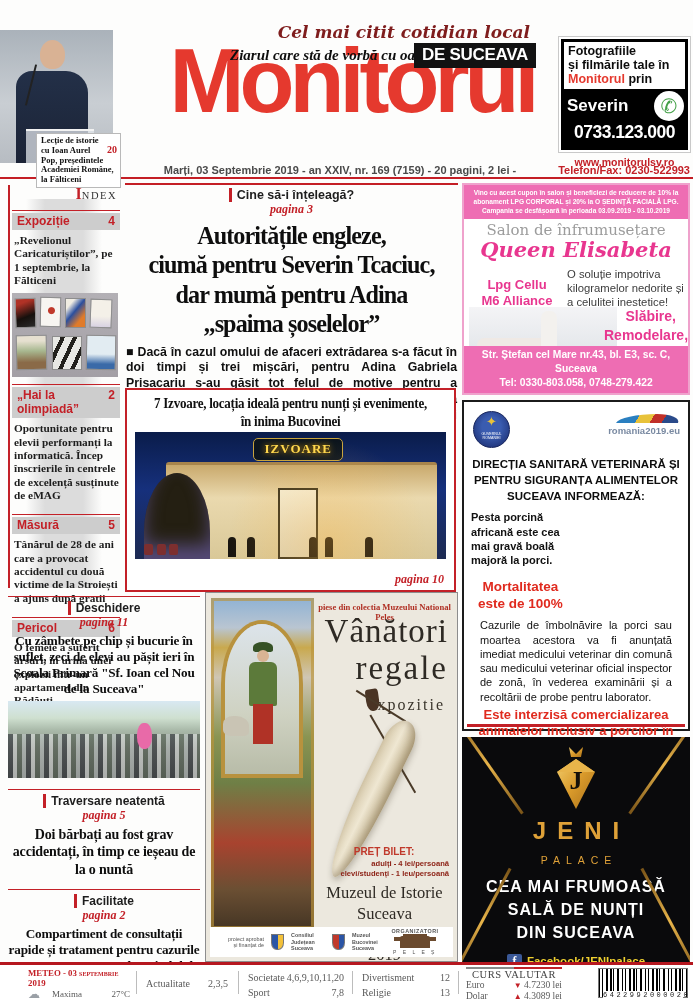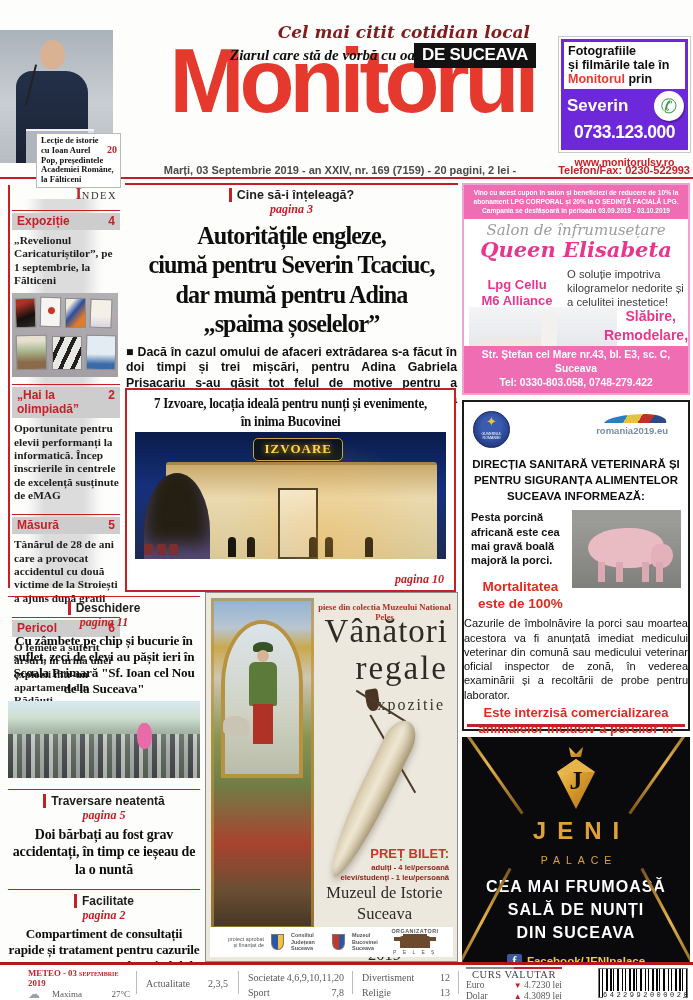--- a/index.html
+++ b/index.html
@@ -23,21 +23,21 @@
     padding:2px 3px 2px 4px; color:#111; z-index:5; }
   .mh-caption .pg { color:#c32027; font-size:10px; float:right; margin-top:8px; }
   .tag-blue { left:250px; top:22px; width:280px; text-align:right; color:#7f1d1d;
     font-family:"DejaVu Serif",serif; font-style:italic; font-weight:bold; font-size:17px; z-index:4; }
   .tag-black { left:230px; top:47px; font-family:"Liberation Serif",serif; font-style:italic;
     font-weight:bold; font-size:15px; color:#0d0d0d; z-index:4; }
   .region-box { left:414px; top:43px; background:#121212; color:#fff; font-weight:bold;
     font-size:17px; letter-spacing:-0.3px; padding:2px 8px 3px; z-index:4; }
   .brand { left:143px; top:36px; width:418px; text-align:center; color:#e5392e; font-weight:bold;
     font-size:90px; letter-spacing:-5px; line-height:1; z-index:2; }
-  .wa-box { left:559px; top:37px; width:131px; height:115px; background:#6d28d9;
+  .wa-box { left:559px; top:37px; width:131px; height:115px; background:#000000;
     border:2px solid #fff; box-shadow:0 0 0 1px #c9c9c9; z-index:4; }
   .wa-top { margin:3px 3px 0; background:#fff; padding:2px 4px 3px; font-weight:bold;
     font-size:12.5px; line-height:1.12; color:#0d0d0d; }
   .wa-top .rd { color:#e5392e; }
   .wa-row { display:flex; align-items:center; justify-content:space-between; padding:2px 4px 0 6px; }
   .wa-app { color:#fff; font-weight:bold; font-size:17px; }
   .wa-icon { width:30px; height:30px; border-radius:50%; background:#fff; color:#43a047;
     font-size:20px; line-height:30px; text-align:center; box-shadow:1px 2px 0 rgba(0,0,0,.25); }
   .wa-phone { color:#fff; font-weight:bold; font-size:17.5px; text-align:center; letter-spacing:-0.5px; margin-top:1px; }
   .website { left:559px; top:156px; width:131px; text-align:center; color:#c32027; font-weight:bold; font-size:10.5px; }
@@ -106,21 +106,21 @@
     letter-spacing:1px; text-shadow:0 0 6px #ffae00; }
   .izv-fig { position:absolute; bottom:2px; width:8px; height:20px; background:#17140f; border-radius:4px 4px 0 0; }
   .izv-chair { position:absolute; bottom:4px; width:9px; height:11px; background:#7c2f2f; border-radius:2px; }
   .izv-glow { position:absolute; inset:0; background:radial-gradient(circle at 62% 85%, rgba(255,180,60,.3), transparent 45%); }
   .izv-page { position:absolute; right:10px; bottom:3px; }
 
   
   .queen { left:462px; top:183px; width:228px; height:212px; border:2px solid #efa2cc; background:#fff; }
   .q-coupon { background:#ee6db3; color:#fff; font-weight:bold; font-size:6.6px; text-align:center;
     line-height:1.4; padding:3px 6px; }
-  .q-salon { text-align:center; margin-top:2px; font-family:"DejaVu Serif",serif; font-style:italic;
+  .q-salon { text-align:center; margin-top:2px; font-family:"DejaVu Serif",serif; 
     font-size:15px; color:#9c9c9c; }
   .q-name { text-align:center; font-family:"DejaVu Serif",serif; font-style:italic; font-weight:bold;
     font-size:21px; color:#e8368f; line-height:1.05; }
   .q-device { position:absolute; left:6px; top:92px; width:94px; text-align:center; color:#e8368f;
     font-weight:bold; font-size:13px; line-height:1.25; border-bottom:1.5px solid #e8368f; padding-bottom:5px; }
   .q-solution { position:absolute; left:103px; top:82px; width:120px; font-size:11.3px; color:#3c3c3c; line-height:1.25; }
   .q-photo { position:absolute; left:5px; top:122px; width:148px; height:64px;
     background:linear-gradient(180deg,#f4f4f6,#e3e6ea 70%,#d6dade); }
   .q-fig-lying { position:absolute; left:8px; bottom:18px; width:78px; height:15px; background:#efe9e5; border-radius:8px; }
   .q-fig-stand { position:absolute; left:72px; top:4px; width:16px; height:42px; background:#f3f1ee; border-radius:7px 7px 3px 3px; }
@@ -131,34 +131,34 @@
     text-align:center; font-weight:bold; font-size:10.3px; line-height:1.35; padding:2px 1px 3px; }
 
   
   .dsv { left:462px; top:400px; width:228px; height:331px; border:2px solid #1b1b1b; background:#fff; }
   .dsv::after { content:""; position:absolute; left:3px; right:3px; bottom:2px; height:3px; background:#c32027; }
   .gov-logo { position:absolute; left:9px; top:9px; width:37px; height:37px; border-radius:50%;
     background:radial-gradient(circle at 50% 42%, #3a5cb0 35%, #21367c 80%); border:1.5px solid #16245c;
     color:#fff; text-align:center; overflow:hidden; }
   .gov-logo .emblem { display:block; color:#e8c23a; font-size:13px; line-height:20px; }
   .gov-logo .gov-txt { display:block; font-size:4px; line-height:1.1; transform:scale(.9); }
-  .ro2019 { position:absolute; right:20px; top:12px; width:92px; text-align:right; }
+  .ro2019 { position:absolute; right:8px; top:12px; width:92px; text-align:right; }
   .swoosh { width:62px; height:9px; margin-left:auto; transform:skewX(-24deg); border-radius:60% 40% 10% 10%/100% 100% 0 0;
     background:linear-gradient(100deg,#2a7fc0 0 32%,#e8c23a 32% 55%,#c03028 55% 74%,#2a4a8a 74%); }
   .ro2019 .txt { font-weight:bold; font-size:9.5px; color:#7a8aa2; margin-top:2px; }
   .dsv-title { margin:54px 8px 0; text-align:center; font-weight:bold; font-size:11.5px; line-height:1.4; color:#0d0d0d; }
-  .dsv-row { display:flex; gap:2px; padding:6px 7px 0; }
+  .dsv-row { display:flex; gap:2px; padding:6px 7px 0;flex-direction:column; }
   .dsv-left { width:47%; }
   .dsv-p1 { font-weight:bold; font-size:11px; line-height:1.3; }
   .dsv-h1 { margin-top:12px; color:#e02a1e; font-weight:bold; font-size:13.5px; text-align:center; line-height:1.25; }
   .pig-img { position:relative; flex:1; height:78px; background:linear-gradient(180deg,#9b9b97 15%,#7f7f7b); overflow:hidden; }
   .pig-body { position:absolute; left:16px; top:18px; width:76px; height:40px; background:#e9bcc4; border-radius:50% 45% 45% 50%; }
   .pig-head { position:absolute; right:8px; top:34px; width:22px; height:24px; background:#e4b0ba; border-radius:40% 50% 60% 40%; }
   .pig-leg { position:absolute; top:52px; width:7px; height:20px; background:#dca8b2; }
-  .dsv-p2 { padding:3px 0 0; font-size:11px; line-height:1.3; text-align:justify; }
+  .dsv-p2 { padding:3px 16px 0; font-size:11px; line-height:1.3; text-align:justify; }
   .dsv-h2 { padding:3px 4px 0; color:#e02a1e; font-weight:bold; font-size:13px; text-align:center; line-height:1.25; }
   .dsv-p3 { padding:2px 8px 0; font-size:11px; line-height:1.3; text-align:justify; }
 
   
   .jeni { left:462px; top:737px; width:228px; height:226px; background:#0a0a0c; overflow:hidden; text-align:center; }
   .jeni .ribbon { position:absolute; width:120px; height:3px; background:linear-gradient(90deg,#7a5418,#e8b44a,#7a5418); }
   .jeni .r1 { left:-34px; top:26px; transform:rotate(55deg); }
   .jeni .r2 { right:-34px; top:26px; transform:rotate(-55deg); }
   .jeni .r3 { left:-40px; bottom:40px; transform:rotate(-62deg); }
   .jeni .r4 { right:-40px; bottom:40px; transform:rotate(62deg); }
@@ -212,21 +212,21 @@
   .poster-sub { position:absolute; left:110px; top:103px; right:12px; text-align:right;
     font-family:"Liberation Serif",serif; font-size:16px; color:#3a352c; letter-spacing:2px; }
   .horn { position:absolute; left:150px; top:120px; width:30px; height:172px; transform:rotate(26deg);
     background:linear-gradient(90deg,#d6c9ab,#efe7d2 45%,#c8b996); border-radius:50% 50% 46% 54%/14% 14% 60% 60%;
     box-shadow:inset -4px 0 8px rgba(90,70,40,.35), 2px 3px 6px rgba(60,50,30,.3); }
   .tassel { position:absolute; left:160px; top:96px; width:13px; height:22px; background:#4a3424;
     border-radius:20% 20% 45% 45%; transform:rotate(-8deg); }
   .cord1 { position:absolute; left:146px; top:112px; width:58px; height:1.5px; background:#4a3a28; transform:rotate(32deg); }
   .cord2 { position:absolute; left:142px; top:160px; width:90px; height:1.5px; background:#4a3a28; transform:rotate(60deg); }
   .poster-price { position:absolute; right:8px; top:252px; width:130px; text-align:right; line-height:1.35; }
-  .poster-price .lbl { color:#c0392b; font-weight:bold; font-size:13px; }
+  .poster-price .lbl { color:#c0392b; font-weight:bold; font-size:10px;text-align:center; }
   .poster-price .ln { color:#8b1e12; font-weight:bold; font-size:7.6px; }
   .poster-venue { position:absolute; left:110px; top:290px; right:4px; text-align:center;
     font-family:"Liberation Serif",serif; font-size:16.5px; color:#2e2a24; line-height:1.25; }
   .poster-logos { position:absolute; left:4px; right:4px; bottom:4px; height:30px; background:#fff;
     display:flex; align-items:center; justify-content:center; gap:7px; font-size:5.4px; color:#555; }
   .poster-logos .note { width:38px; text-align:right; line-height:1.2; }
   .shield1 { width:13px; height:16px; border-radius:0 0 45% 45%;
     background:linear-gradient(90deg,#2b55a5 50%,#f3c13a 50%); border:1px solid #777; }
   .shield2 { width:13px; height:16px; border-radius:0 0 45% 45%;
     background:linear-gradient(90deg,#c0392b 50%,#2b55a5 50%); border:1px solid #777; }

